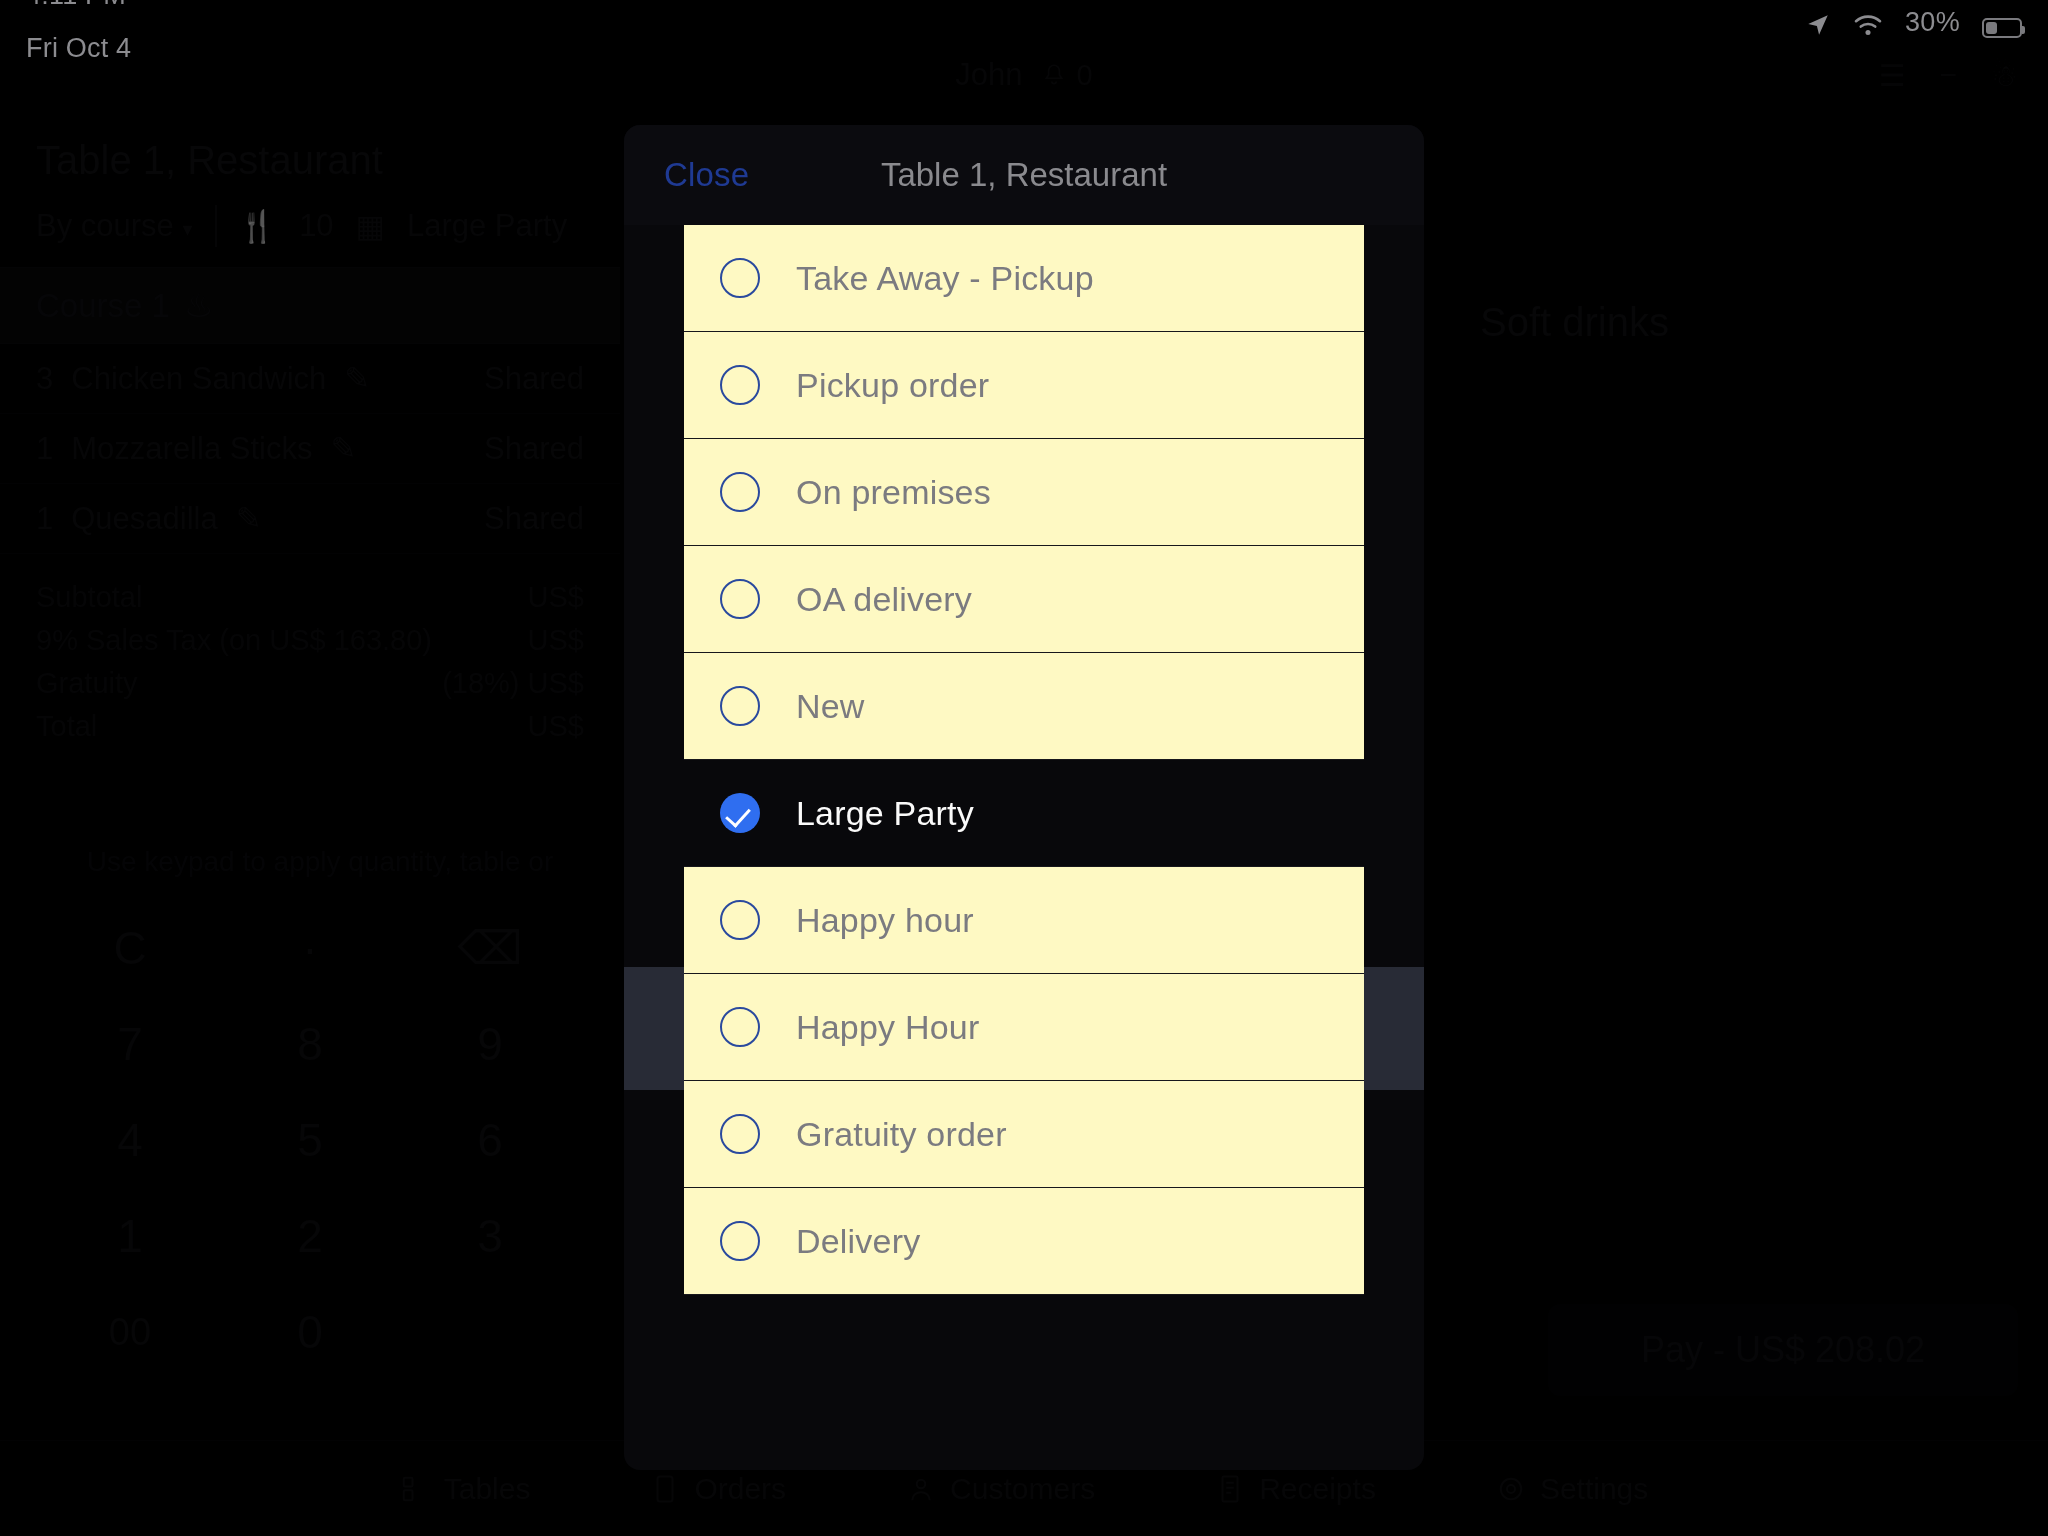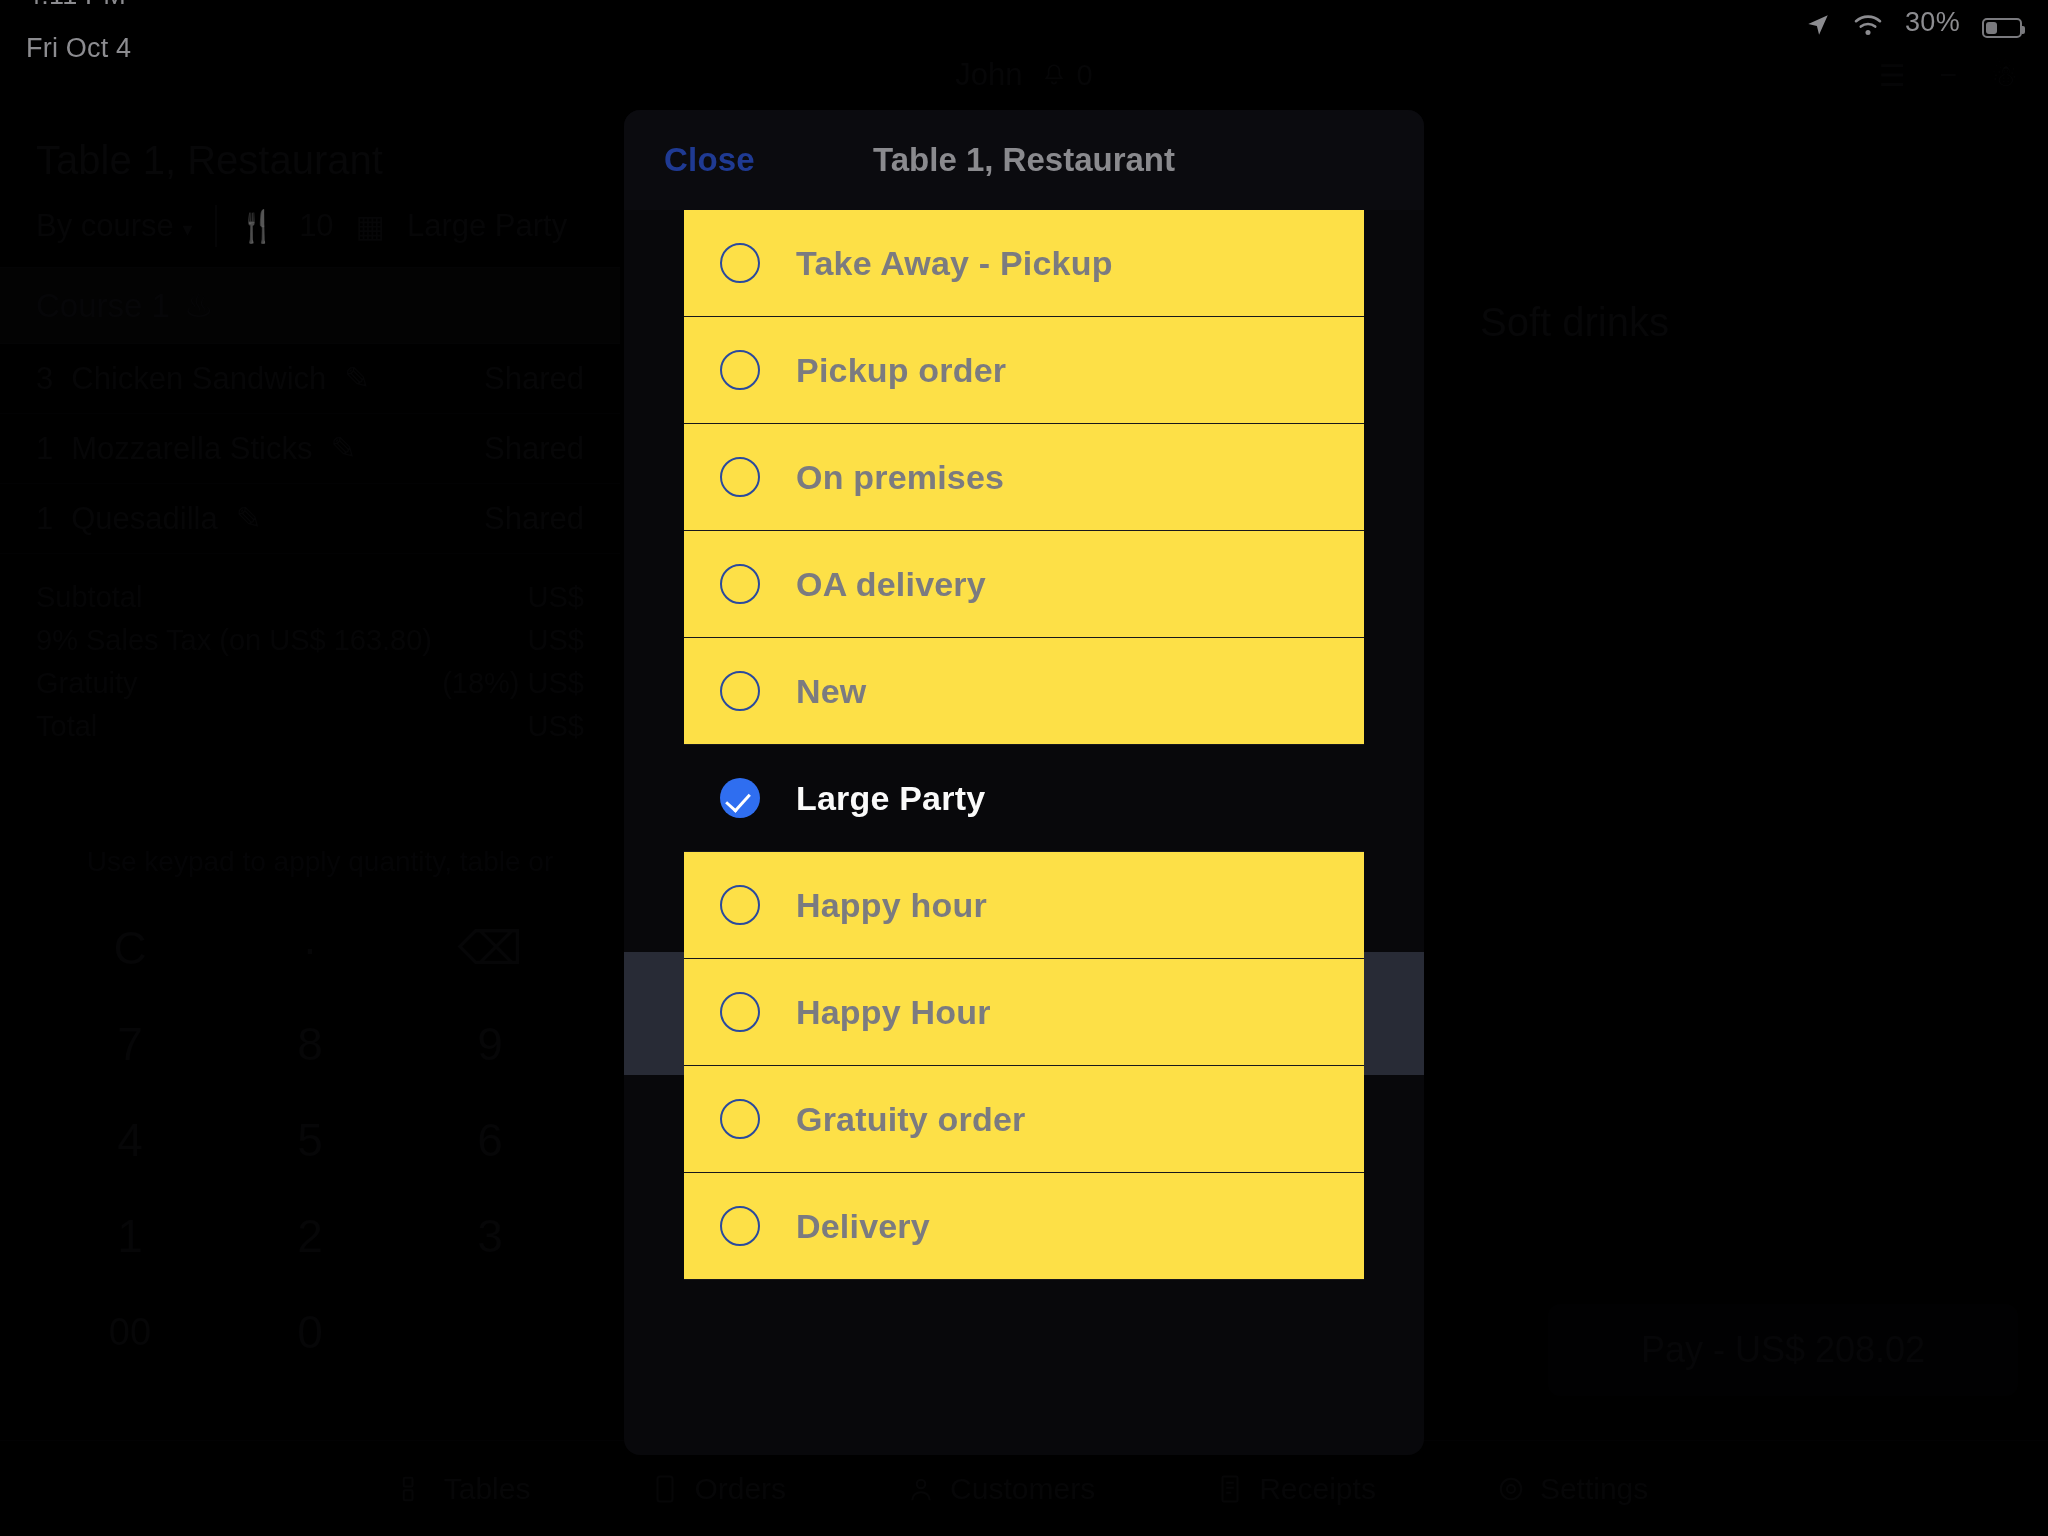--- a/index.html
+++ b/index.html
@@ -75,42 +75,41 @@
             display:flex; align-items:center; justify-content:center; gap:120px;
             border-top:1px solid #070709; }
   .tab { display:flex; align-items:center; gap:14px; font-size:30px; color:#111114; }
   .tab svg { stroke:#111114; fill:none; }
 
   
   .scrim { position:absolute; inset:0; background:rgba(0,0,0,0.62); z-index:20; }
 
   .modal {
     position:absolute; z-index: 30;
-    left: 624px; top: 110px; width: 800px; height: 1345px;
+    left: 624px; top: 125px; width: 800px; height: 1345px;
     background: #08080b;
     border-radius: 16px;
     overflow: hidden;
-    font-weight: bold;
   }
   .modal-header {
     position:relative; height: 100px; background:#0b0b0f;
     display:flex; align-items:center;
   }
   .modal-close { position:absolute; left: 40px; font-size: 33px; color:#1f3a93; letter-spacing:.2px; }
   .modal-title { width:100%; text-align:center; font-size:33px; color:#8a8a8e; }
 
   .modal-body { position:relative; height: 1245px; }
 
   
   .hl-band { position:absolute; left:0; width:800px; height:123px; top:742px;
              background:#282b36; }
 
   .list { position:absolute; left:60px; top:0; width:680px; }
   .list-row { position:relative; height:107px; display:flex; align-items:center; gap:36px;
-              padding-left: 36px; border-bottom:1px solid #17171b; background:#fde047;}
+              padding-left: 36px; border-bottom:1px solid #17171b; background:#fef9c3;}
   .list-row.first { border-top: none; }
   .list-row.selected { background: transparent; }
   .list-row .label { font-size:34px; color:#7b7b80; letter-spacing:.2px; }
   .list-row.selected .label { color:#fafafa; }
 
   .radio { width:40px; height:40px; border-radius:50%; border:2.5px solid #2a4a9e;
            flex: 0 0 40px; }
   .radio.checked { border:none; background:#2f6ef0; position:relative; }
   .radio.checked::after {
     content:""; position:absolute; left:11px; top:10px;

